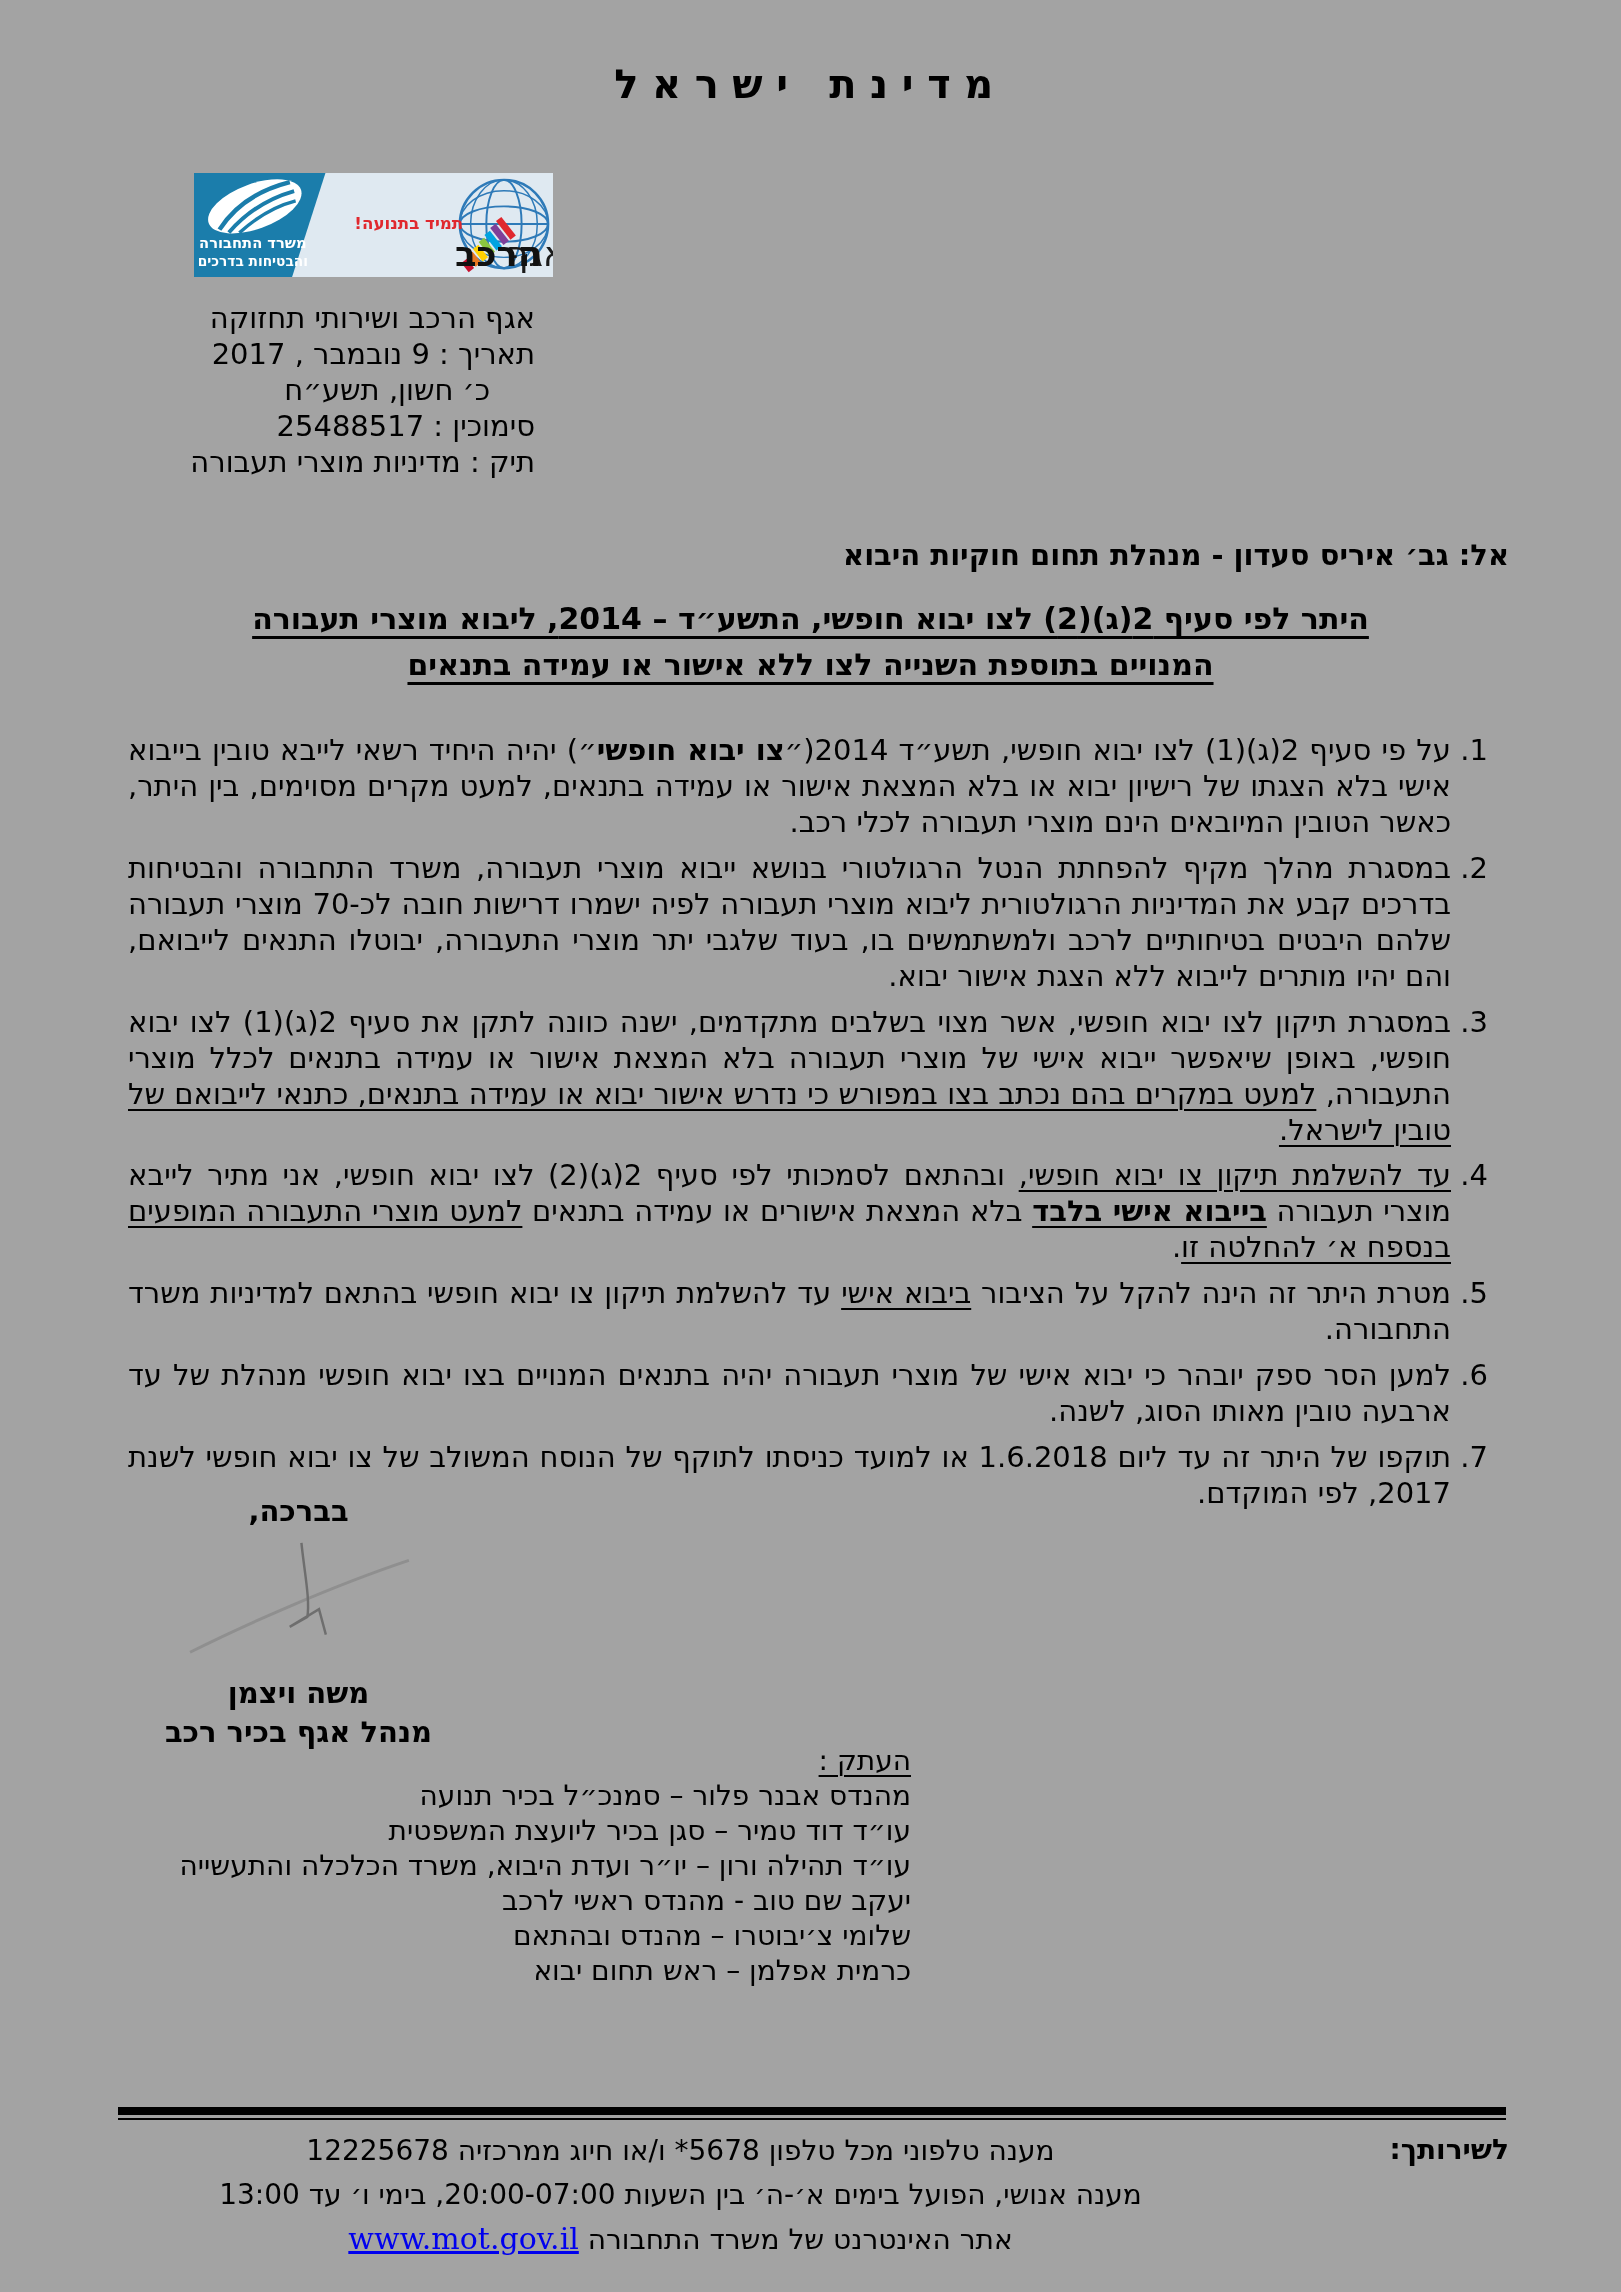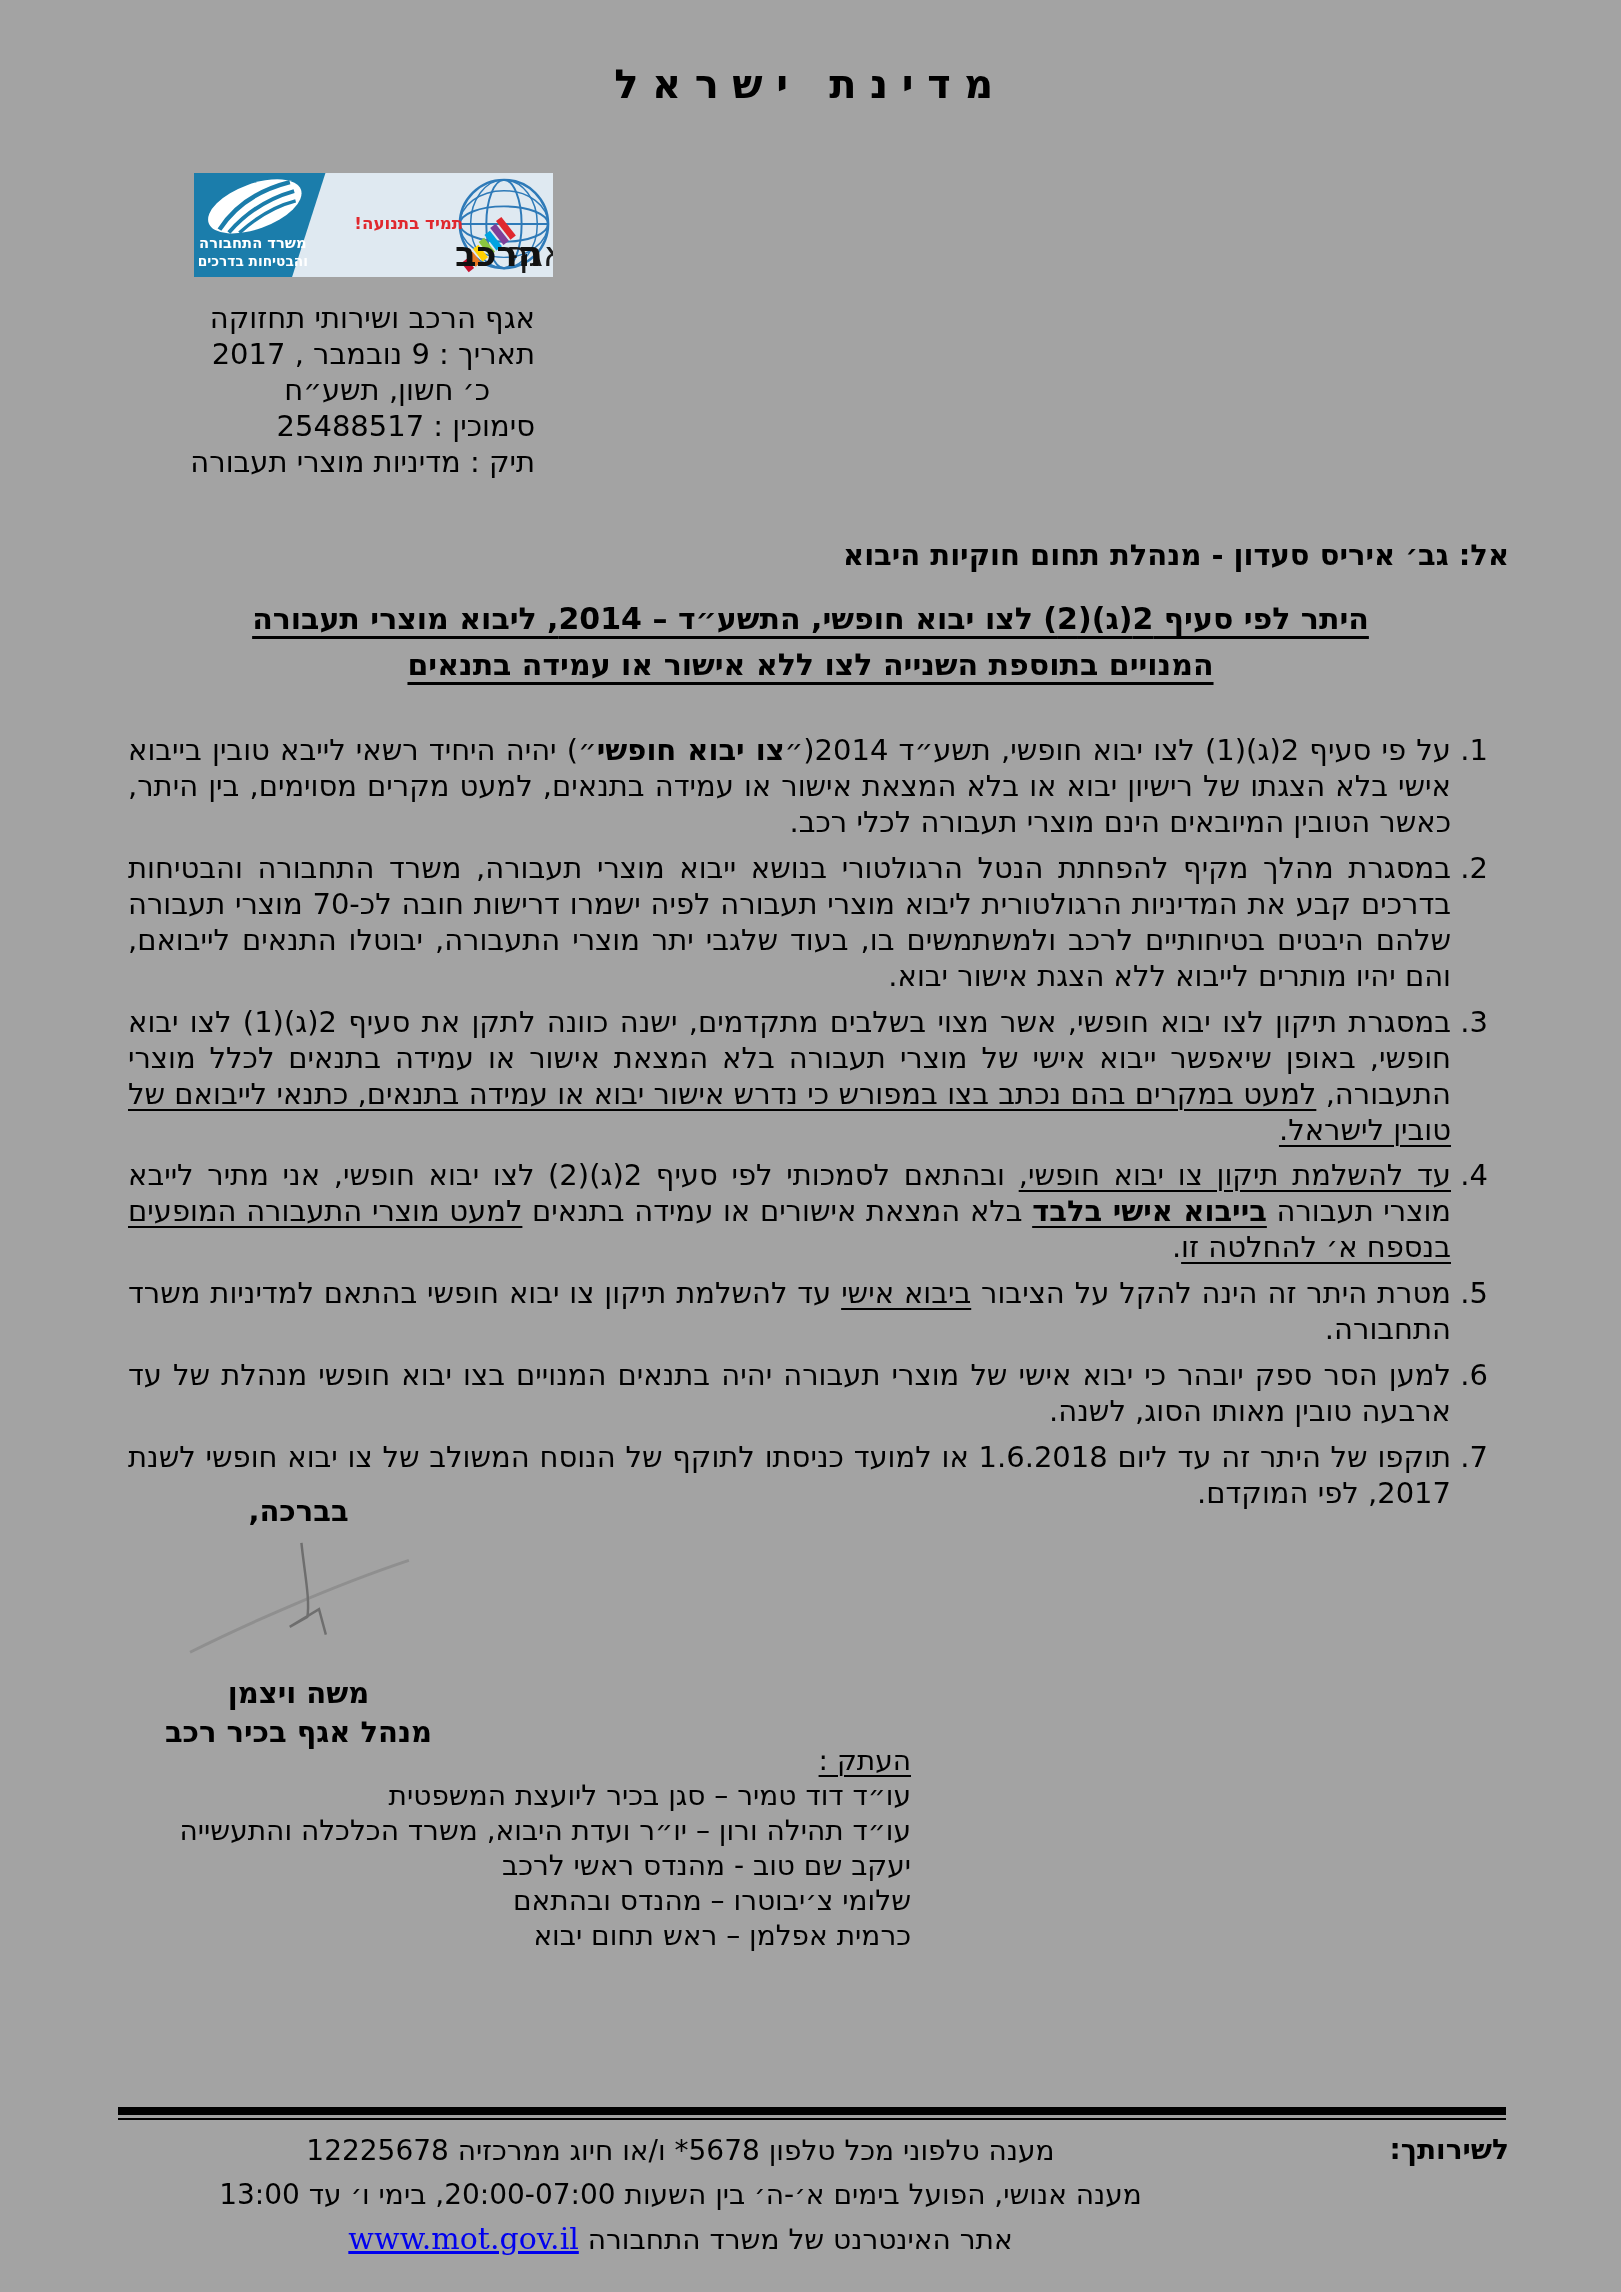--- a/index.html
+++ b/index.html
@@ -160,20 +160,21 @@
         <path d="M14 120 C 70 92 160 52 238 26" stroke="#8f8f8f" stroke-width="3" fill="none"></path>
         <path d="M128 8 C 131 38 137 66 134 84 L 116 94 L 146 76 L 153 102" stroke="#6e6e6e" stroke-width="2.5" fill="none"></path>
       </svg>
     </div>
     <div>משה ויצמן</div>
     <div>מנהל אגף בכיר רכב</div>
   </div>
 
   <div class="cc-block">
     <div class="cc-head">העתק :</div>
+    <div>מהנדס אבנר פלור – סמנכ״ל בכיר תנועה</div>
     <div>עו״ד דוד טמיר – סגן בכיר ליועצת המשפטית</div>
     <div>עו״ד תהילה ורון – יו״ר ועדת היבוא, משרד הכלכלה והתעשייה</div>
     <div>יעקב שם טוב - מהנדס ראשי לרכב</div>
     <div>שלומי צ׳יבוטרו – מהנדס ובהתאם</div>
     <div>כרמית אפלמן – ראש תחום יבוא</div>
   </div>
 
   <div class="footer-rule">
     <div class="thick"></div>
     <div class="thin"></div>

